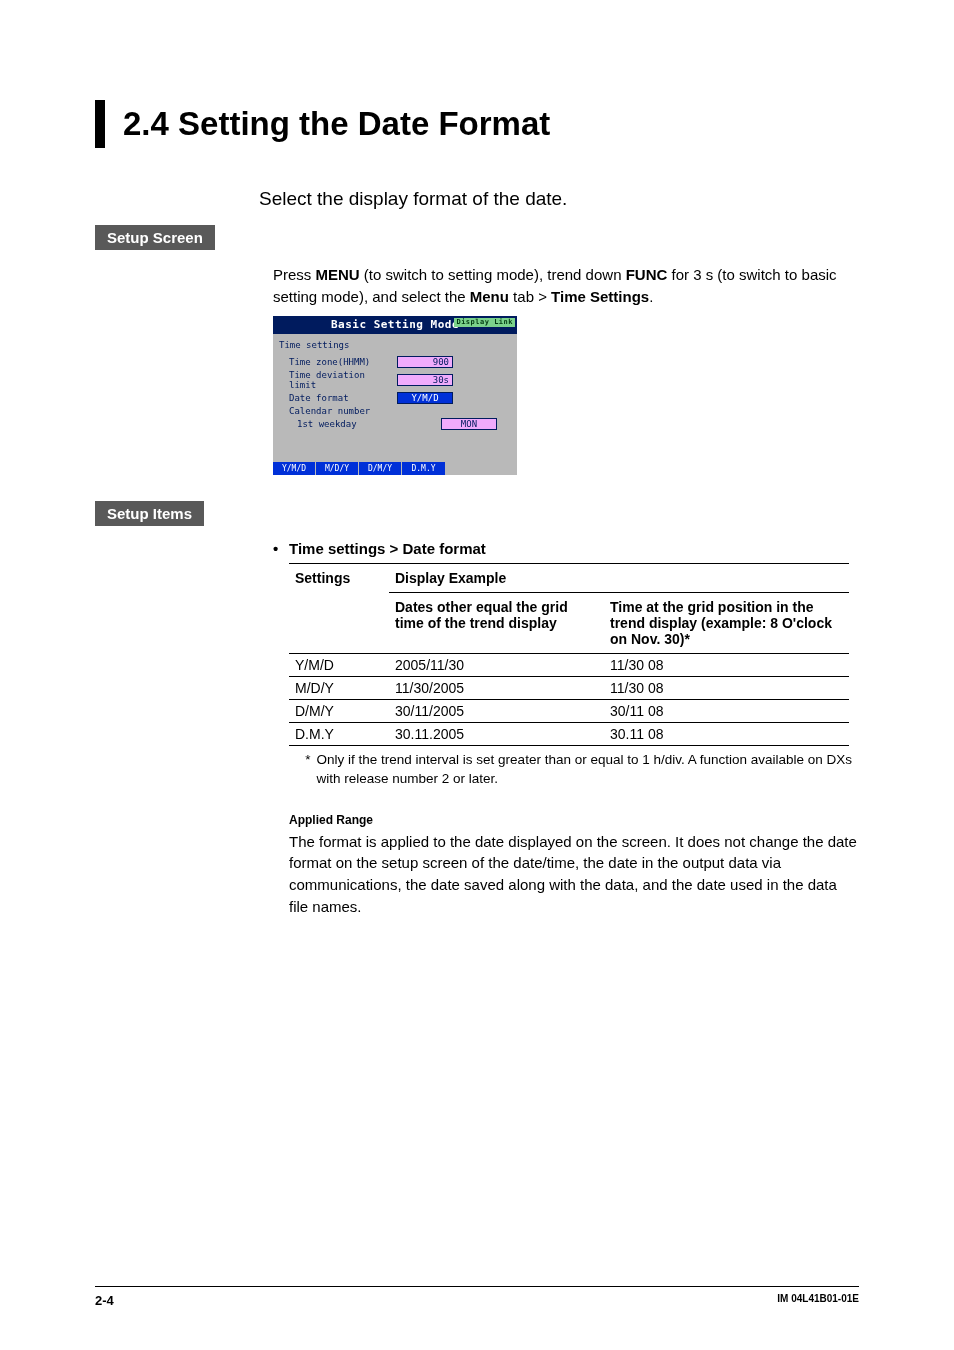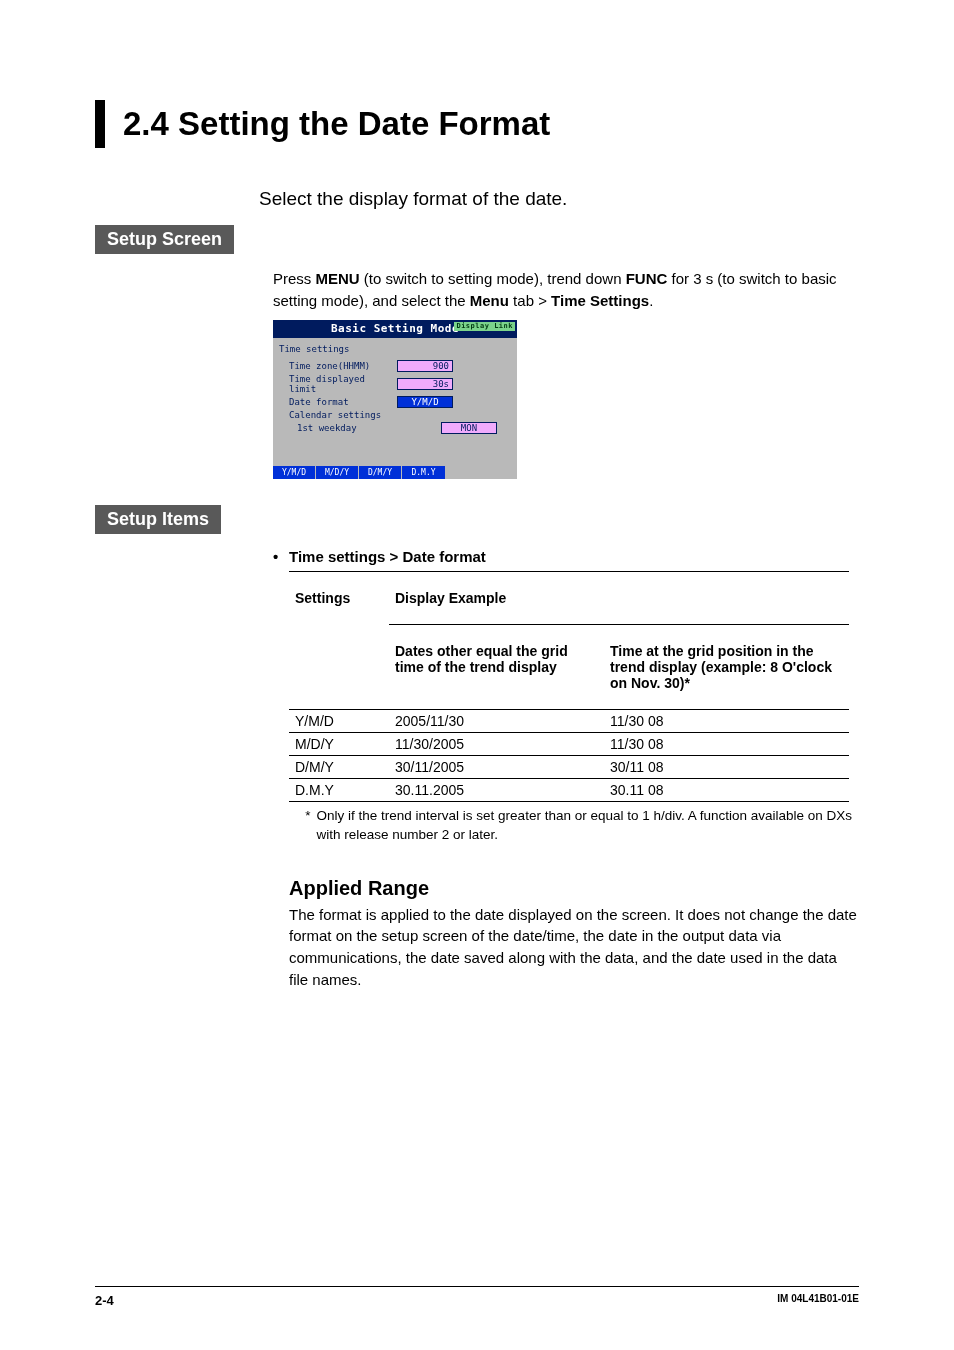--- a/index.html
+++ b/index.html
@@ -35,21 +35,21 @@
   }
   .body {
     margin-left: 164px;
   }
   .intro { font-size: 19px; margin-bottom: 15px; }
   .section-label {
     display: inline-block;
     background: #595959;
     color: #fff;
     font-weight: bold;
-    font-size: 18px;
+    font-size: 15px;
     padding: 4px 12px;
     margin-left: -164px;
     margin-bottom: 14px;
   }
   .para { font-size: 15px; line-height: 1.45; margin-left: 14px; margin-bottom: 8px; }
   .bold { font-weight: bold; }
   
   .device {
     width: 244px;
     margin-left: 14px;
@@ -120,39 +120,39 @@
   .bullet { width: 16px; font-size: 15px; font-weight: bold; }
   .bullet-text { font-size: 15px; font-weight: bold; }
 
   table.fmt {
     border-collapse: collapse;
     margin-left: 30px;
     width: 560px;
     font-size: 14px;
     margin-bottom: 4px;
   }
-  table.fmt th { text-align: left; font-weight: bold; padding: 18px 6px; vertical-align: top; }
+  table.fmt th { text-align: left; font-weight: bold; padding: 6px 6px; vertical-align: top; }
   table.fmt td { padding: 3px 6px; }
   .line-top { border-top: 1.5px solid #000; }
   .line-thin-top { border-top: 0.5px solid #000; }
   .line-bot { border-bottom: 1.5px solid #000; }
   .center { text-align: center; }
 
   .footnote {
     margin-left: 44px;
     font-size: 13.5px;
     line-height: 1.45;
     display: flex;
   }
   .fn-mark { width: 16px; text-align: right; padding-right: 6px; }
   .subhead {
     font-weight: bold;
-    font-size: 20px;
+    font-size: 12px;
     margin-left: 30px;
-    margin-top: 32px;
+    margin-top: 24px;
     margin-bottom: 4px;
   }
   .para-ind {
     font-size: 15px;
     line-height: 1.45;
     margin-left: 30px;
     width: 570px;
   }
   .footer {
     position: absolute;
@@ -192,29 +192,29 @@
         <span>Basic Setting Mode</span>
         <span class="dev-link-badge">Display Link</span>
       </div>
       <div class="dev-body">
         <div class="dev-heading">Time settings</div>
         <div class="dev-row">
           <div class="dev-label indent">Time zone(HHMM)</div>
           <div class="dev-field">900</div>
         </div>
         <div class="dev-row">
-          <div class="dev-label indent">Time displayed limit</div>
+          <div class="dev-label indent">Time deviation limit</div>
           <div class="dev-field">30s</div>
         </div>
         <div class="dev-row">
           <div class="dev-label indent">Date format</div>
           <div class="dev-field sel">Y/M/D</div>
         </div>
         <div class="dev-row">
-          <div class="dev-label indent">Calendar settings</div>
+          <div class="dev-label indent">Calendar number</div>
         </div>
         <div class="dev-row">
           <div class="dev-label indent" style="padding-left:18px">1st weekday</div>
           <div class="dev-field cen">MON</div>
         </div>
       </div>
       <div class="dev-softkeys">
         <div class="softkey">Y/M/D</div>
         <div class="softkey">M/D/Y</div>
         <div class="softkey">D/M/Y</div>

